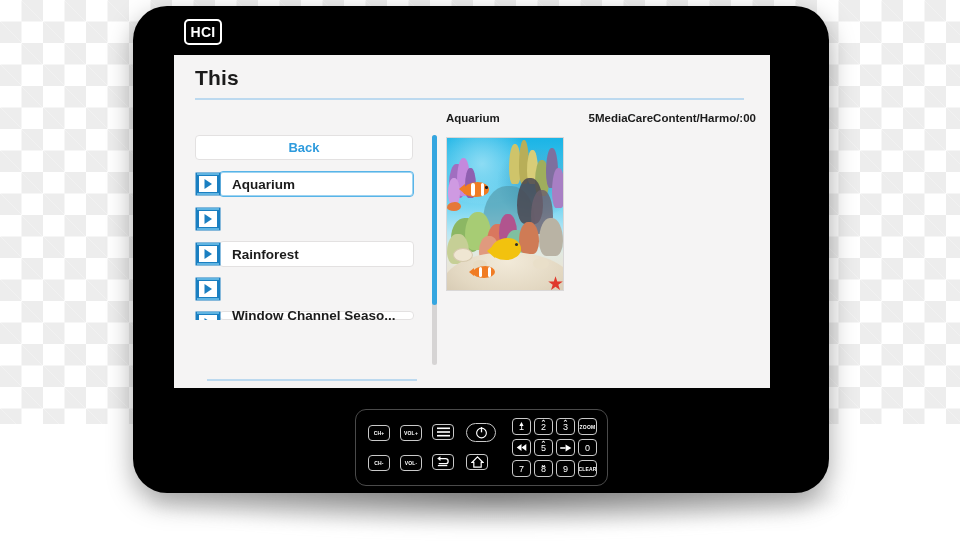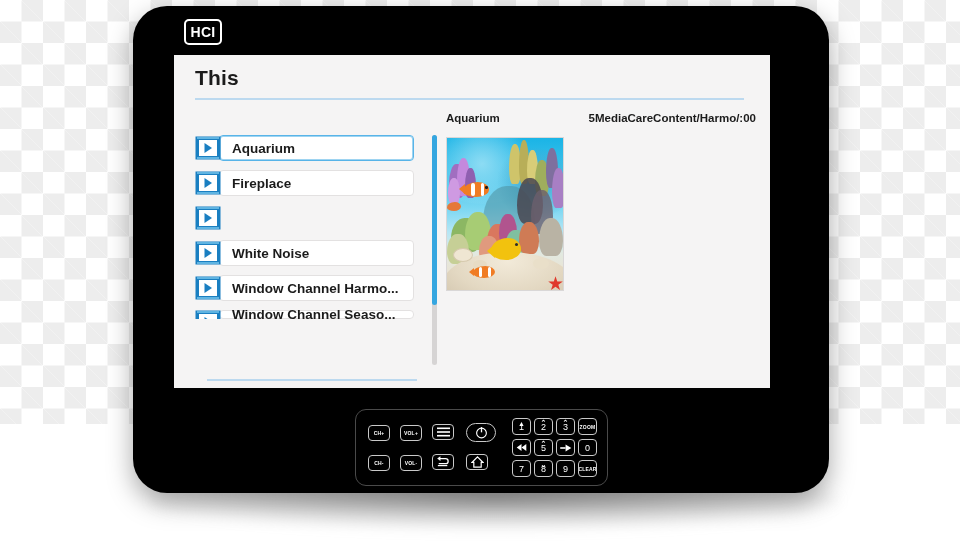--- a/index.html
+++ b/index.html
@@ -309,20 +309,21 @@
       <span>HCI</span>
     </div>
 
     <div id="screen">
 
       <div id="page-title">This</div>
       <div id="title-rule"></div>
 
       <div id="list-column">
 
+        <div id="back-button">Back</div>
 
         <div class="media-row selected">
           <span class="media-icon">
             <svg width="26" height="24" viewBox="0 0 26 24">
               <rect x="0.5" y="0.5" width="25" height="23" fill="#1a7fc1"></rect>
               <rect x="3.5" y="3.5" width="19" height="17" fill="#ffffff" stroke="#1a7fc1"></rect>
               <polygon points="9.5,7 17,12 9.5,17" fill="#1a7fc1"></polygon>
               <rect x="2" y="1" width="22" height="2" fill="#5fb4e2"></rect>
               <rect x="2" y="21" width="22" height="2" fill="#5fb4e2"></rect>
             </svg>
@@ -335,66 +336,49 @@
         <div class="media-row">
           <span class="media-icon">
             <svg width="26" height="24" viewBox="0 0 26 24">
               <rect x="0.5" y="0.5" width="25" height="23" fill="#1a7fc1"></rect>
               <rect x="3.5" y="3.5" width="19" height="17" fill="#ffffff" stroke="#1a7fc1"></rect>
               <polygon points="9.5,7 17,12 9.5,17" fill="#1a7fc1"></polygon>
               <rect x="2" y="1" width="22" height="2" fill="#5fb4e2"></rect>
               <rect x="2" y="21" width="22" height="2" fill="#5fb4e2"></rect>
             </svg>
           </span>
-          <span class="media-label-box">
-            <span class="media-label">Fireplace</span>
-          </span>
         </div>
 
         <div class="media-row">
           <span class="media-icon">
             <svg width="26" height="24" viewBox="0 0 26 24">
               <rect x="0.5" y="0.5" width="25" height="23" fill="#1a7fc1"></rect>
               <rect x="3.5" y="3.5" width="19" height="17" fill="#ffffff" stroke="#1a7fc1"></rect>
               <polygon points="9.5,7 17,12 9.5,17" fill="#1a7fc1"></polygon>
               <rect x="2" y="1" width="22" height="2" fill="#5fb4e2"></rect>
               <rect x="2" y="21" width="22" height="2" fill="#5fb4e2"></rect>
             </svg>
           </span>
+          <span class="media-label-box">
+            <span class="media-label">Rainforest</span>
+          </span>
         </div>
 
         <div class="media-row">
           <span class="media-icon">
             <svg width="26" height="24" viewBox="0 0 26 24">
               <rect x="0.5" y="0.5" width="25" height="23" fill="#1a7fc1"></rect>
               <rect x="3.5" y="3.5" width="19" height="17" fill="#ffffff" stroke="#1a7fc1"></rect>
               <polygon points="9.5,7 17,12 9.5,17" fill="#1a7fc1"></polygon>
               <rect x="2" y="1" width="22" height="2" fill="#5fb4e2"></rect>
               <rect x="2" y="21" width="22" height="2" fill="#5fb4e2"></rect>
             </svg>
           </span>
-          <span class="media-label-box">
-            <span class="media-label">White Noise</span>
-          </span>
-        </div>
-
-        <div class="media-row">
-          <span class="media-icon">
-            <svg width="26" height="24" viewBox="0 0 26 24">
-              <rect x="0.5" y="0.5" width="25" height="23" fill="#1a7fc1"></rect>
-              <rect x="3.5" y="3.5" width="19" height="17" fill="#ffffff" stroke="#1a7fc1"></rect>
-              <polygon points="9.5,7 17,12 9.5,17" fill="#1a7fc1"></polygon>
-              <rect x="2" y="1" width="22" height="2" fill="#5fb4e2"></rect>
-              <rect x="2" y="21" width="22" height="2" fill="#5fb4e2"></rect>
-            </svg>
-          </span>
-          <span class="media-label-box">
-            <span class="media-label">Window Channel Harmo...</span>
-          </span>
-        </div>
+        </div>
+
 
         <div class="media-row clipped">
           <span class="media-icon">
             <svg width="26" height="24" viewBox="0 0 26 24">
               <rect x="0.5" y="0.5" width="25" height="23" fill="#1a7fc1"></rect>
               <rect x="3.5" y="3.5" width="19" height="17" fill="#ffffff" stroke="#1a7fc1"></rect>
               <polygon points="9.5,7 17,12 9.5,17" fill="#1a7fc1"></polygon>
               <rect x="2" y="1" width="22" height="2" fill="#5fb4e2"></rect>
               <rect x="2" y="21" width="22" height="2" fill="#5fb4e2"></rect>
             </svg>

